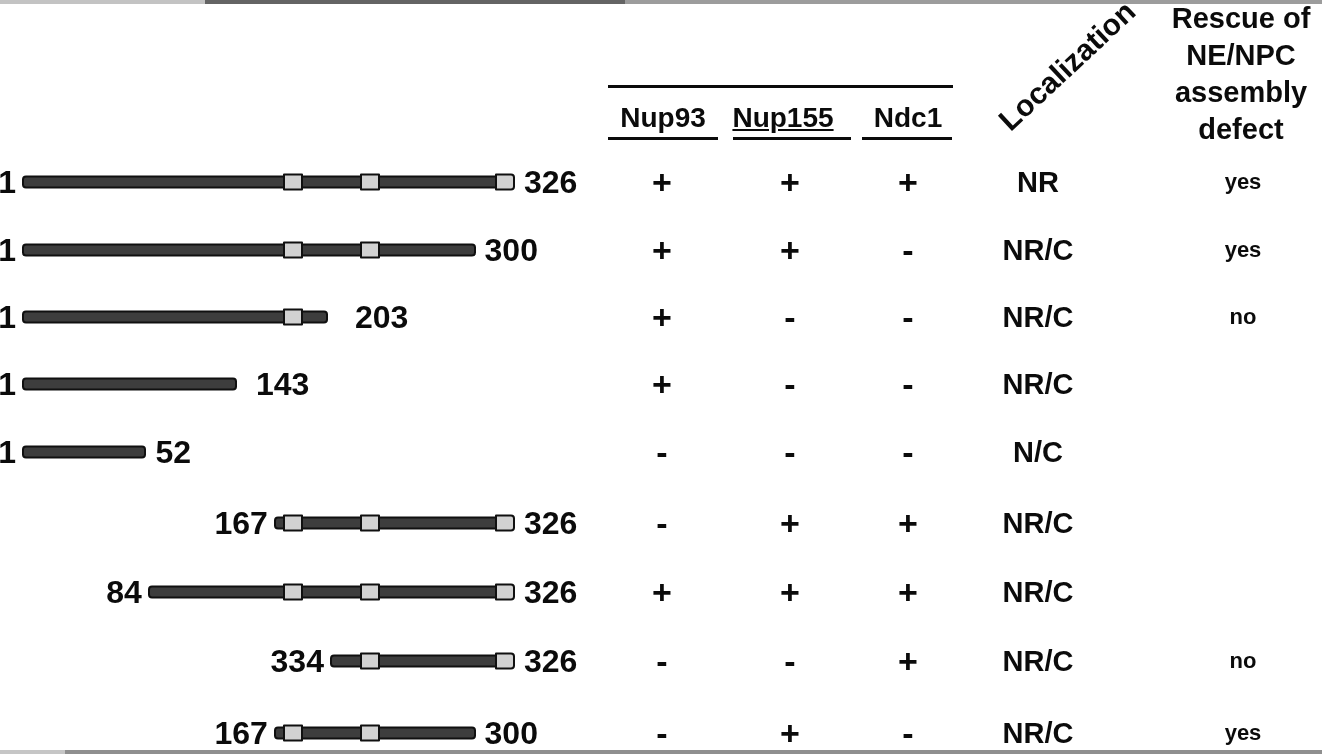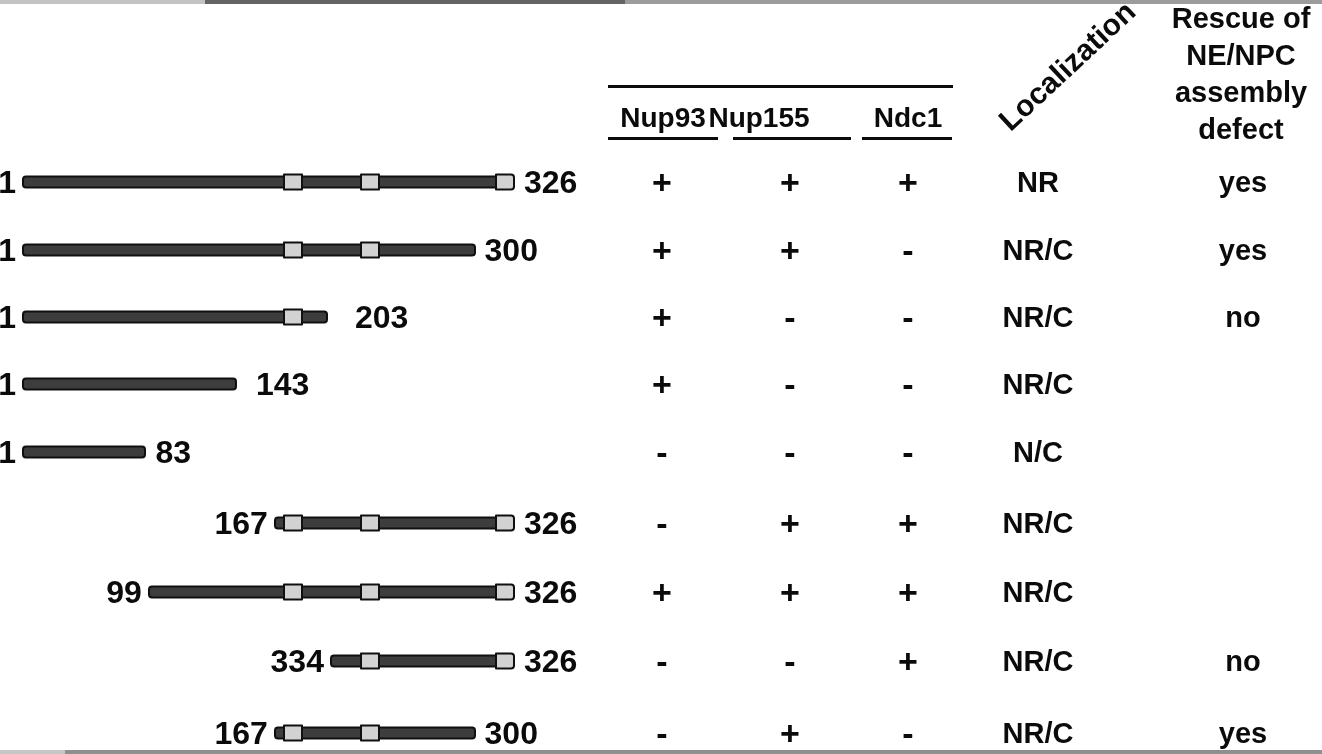--- a/index.html
+++ b/index.html
@@ -25,32 +25,32 @@
     border-radius:4px;transform:translateY(-50%);
   }
   .motif{
     position:absolute;top:-4px;height:17px;box-sizing:border-box;border:2px solid #101010;
     border-radius:1px;
   }
   .motif.cap{border-radius:1px 4px 4px 1px;}
   .cell{position:absolute;transform:translate(-50%,-50%);white-space:nowrap;text-align:center;}
   .sign{font-size:34px;}
   .loc{font-size:29px;}
-  .resv{font-size:29px;}
+  .resv{font-size:22px;}
   .strip{position:absolute;}
 </style>
 </head>
 <body>
 
 <div id="canvas">
 
   <div class="rule" style="left:608px;top:85px;width:345px;"></div>
 
   <div class="hdr" style="left:663px;top:102px;">Nup93</div>
-  <div class="hdr" style="left:759px;top:102px;">Nup155</div>
+  <div class="hdr" style="left:783px;top:102px;text-decoration:underline;">Nup155</div>
   <div class="hdr" style="left:908px;top:102px;">Ndc1</div>
 
   <div class="rule" style="left:608px;top:137px;width:110px;"></div>
   <div class="rule" style="left:733px;top:137px;width:118px;"></div>
   <div class="rule" style="left:862px;top:137px;width:90px;"></div>
 
   <div class="rot" style="left:1014px;top:106px;">Localization</div>
 
   <div class="rescue" style="left:1158px;top:0px;width:166px;">
     <div>Rescue of</div>
@@ -104,41 +104,41 @@
         <div class="bar" style="left: 22px; top: 384px; width: 215.4px; background: rgb(61, 61, 61); border-color: rgb(16, 16, 16);"></div>
         <div class="numR" style="left: 256px; top: 384px;">143</div>
         <div class="cell sign" style="left: 662px; top: 384px;">+</div>
         <div class="cell sign" style="left: 790px; top: 384px;">-</div>
         <div class="cell sign" style="left: 908px; top: 384px;">-</div>
         <div class="cell loc" style="left: 1038px; top: 384px;">NR/C</div>
       </div>
       <div class="abs">
         <div class="numL" style="left: -114px; top: 452px;">1</div>
         <div class="bar" style="left: 22px; top: 452px; width: 124.386px; background: rgb(61, 61, 61); border-color: rgb(16, 16, 16);"></div>
-        <div class="numR" style="left: 155.386px; top: 452px;">83</div>
+        <div class="numR" style="left: 155.386px; top: 452px;">52</div>
         <div class="cell sign" style="left: 662px; top: 452px;">-</div>
         <div class="cell sign" style="left: 790px; top: 452px;">-</div>
         <div class="cell sign" style="left: 908px; top: 452px;">-</div>
         <div class="cell loc" style="left: 1038px; top: 452px;">N/C</div>
       </div>
       <div class="abs">
         <div class="numL" style="left: 137.805px; top: 523px;">167</div>
         <div class="bar" style="left: 273.805px; top: 523px; width: 241.187px; background: rgb(61, 61, 61); border-color: rgb(16, 16, 16);">
           <div class="motif" style="left: 7.1014px; width: 19.7197px; background: rgb(210, 210, 210); border-color: rgb(16, 16, 16);"></div>
           <div class="motif" style="left: 84.4633px; width: 19.7197px; background: rgb(210, 210, 210); border-color: rgb(16, 16, 16);"></div>
           <div class="motif cap" style="right: -2px; width: 19.7197px; background: rgb(210, 210, 210); border-color: rgb(16, 16, 16);"></div>
         </div>
         <div class="numR" style="left: 523.992px; top: 523px;">326</div>
         <div class="cell sign" style="left: 662px; top: 523px;">-</div>
         <div class="cell sign" style="left: 790px; top: 523px;">+</div>
         <div class="cell sign" style="left: 908px; top: 523px;">+</div>
         <div class="cell loc" style="left: 1038px; top: 523px;">NR/C</div>
       </div>
       <div class="abs">
-        <div class="numL" style="left: 11.9027px; top: 592px;">99</div>
+        <div class="numL" style="left: 11.9027px; top: 592px;">84</div>
         <div class="bar" style="left: 147.903px; top: 592px; width: 367.09px; background: rgb(61, 61, 61); border-color: rgb(16, 16, 16);">
           <div class="motif" style="left: 133.004px; width: 19.7197px; background: rgb(210, 210, 210); border-color: rgb(16, 16, 16);"></div>
           <div class="motif" style="left: 210.366px; width: 19.7197px; background: rgb(210, 210, 210); border-color: rgb(16, 16, 16);"></div>
           <div class="motif cap" style="right: -2px; width: 19.7197px; background: rgb(210, 210, 210); border-color: rgb(16, 16, 16);"></div>
         </div>
         <div class="numR" style="left: 523.992px; top: 592px;">326</div>
         <div class="cell sign" style="left: 662px; top: 592px;">+</div>
         <div class="cell sign" style="left: 790px; top: 592px;">+</div>
         <div class="cell sign" style="left: 908px; top: 592px;">+</div>
         <div class="cell loc" style="left: 1038px; top: 592px;">NR/C</div>

